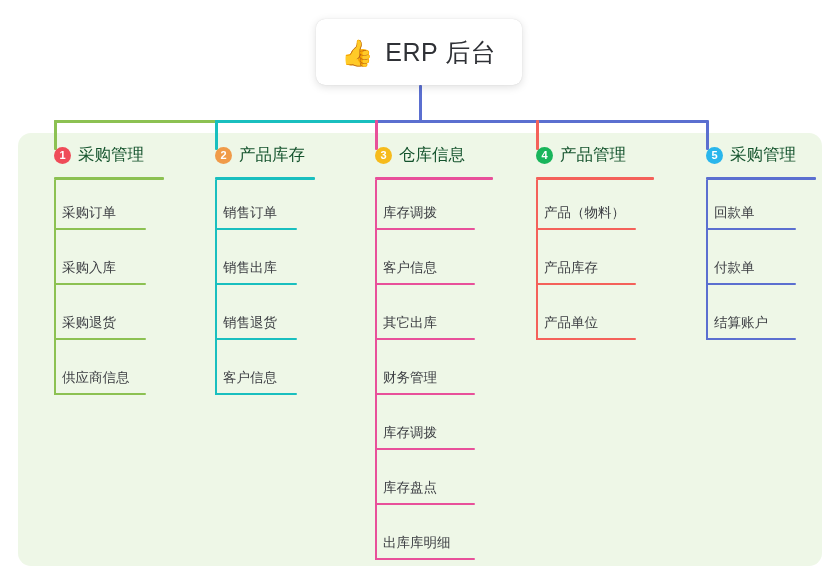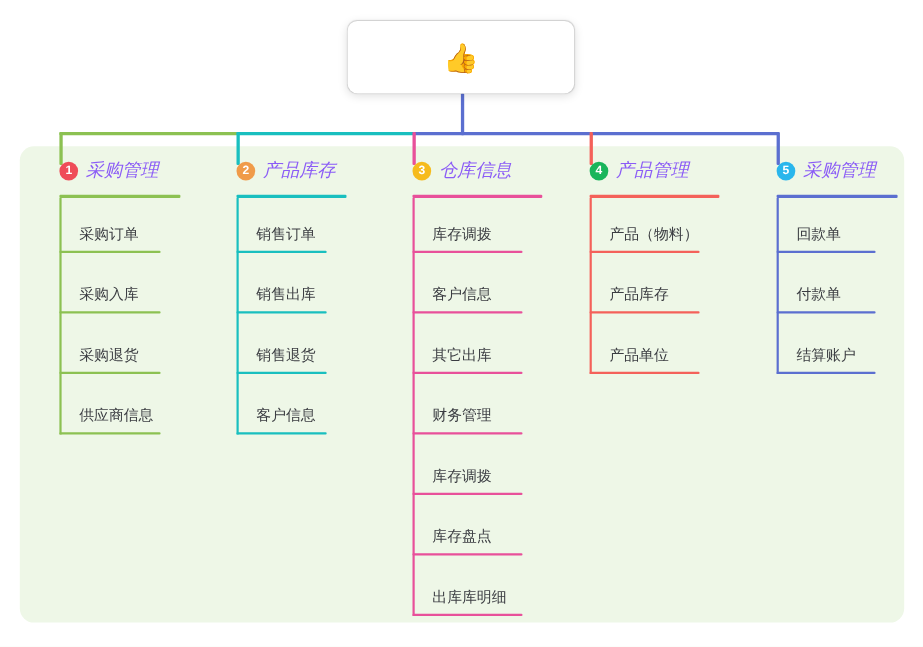--- a/index.html
+++ b/index.html
@@ -88,23 +88,22 @@
     border-radius: 50%;
     color: #ffffff;
     font-size: 11px;
     line-height: 17px;
     text-align: center;
     font-weight: bold;
     flex: none;
   }
   .col-title {
     font-size: 16.5px;
-    color: #8b5cf6;
+    color: #14532d;
     white-space: nowrap;
-    font-style: italic;
   }
   .head-rule {
     position: absolute;
     left: 18px;
     top: 33px;
     height: 3px;
     border-radius: 1px;
   }
 
   
@@ -118,21 +117,21 @@
     left: 0;
     top: 0;
     width: 2px;
   }
   .leaf {
     position: relative;
     height: 55px;
   }
   .leaf-label {
     position: absolute;
-    left: 18px;
+    left: 8px;
     top: 24px;
     font-size: 13.5px;
     color: #3b3d42;
     white-space: nowrap;
   }
   .leaf-rule {
     position: absolute;
     left: 0;
     top: 48px;
     height: 2px;
@@ -153,20 +152,21 @@
       <div class="conn" style="left: 419px; top: 85px; width: 3px; height: 38px; background: rgb(91, 111, 208);"></div>
       <div class="conn" style="left: 54px; top: 120px; width: 3px; height: 30px; background: rgb(140, 193, 82);"></div>
       <div class="conn" style="left: 215px; top: 120px; width: 3px; height: 30px; background: rgb(25, 191, 191);"></div>
       <div class="conn" style="left: 375px; top: 120px; width: 3px; height: 30px; background: rgb(232, 80, 154);"></div>
       <div class="conn" style="left: 536px; top: 120px; width: 3px; height: 30px; background: rgb(244, 97, 90);"></div>
       <div class="conn" style="left: 706px; top: 120px; width: 3px; height: 30px; background: rgb(91, 111, 208);"></div>
     </div>
 
   <div class="root-card">
     <span class="root-emoji">👍</span>
+    <span class="root-title">ERP 后台</span>
   </div>
 
   <div id="columns">
       <div class="column" style="left: 36px;">
         <div class="col-head">
           <span class="badge" style="background: rgb(239, 76, 89);">1</span>
           <span class="col-title">采购管理</span>
         </div>
         <div class="head-rule" style="width: 110px; background: rgb(140, 193, 82);"></div>
         <div class="leaves">

